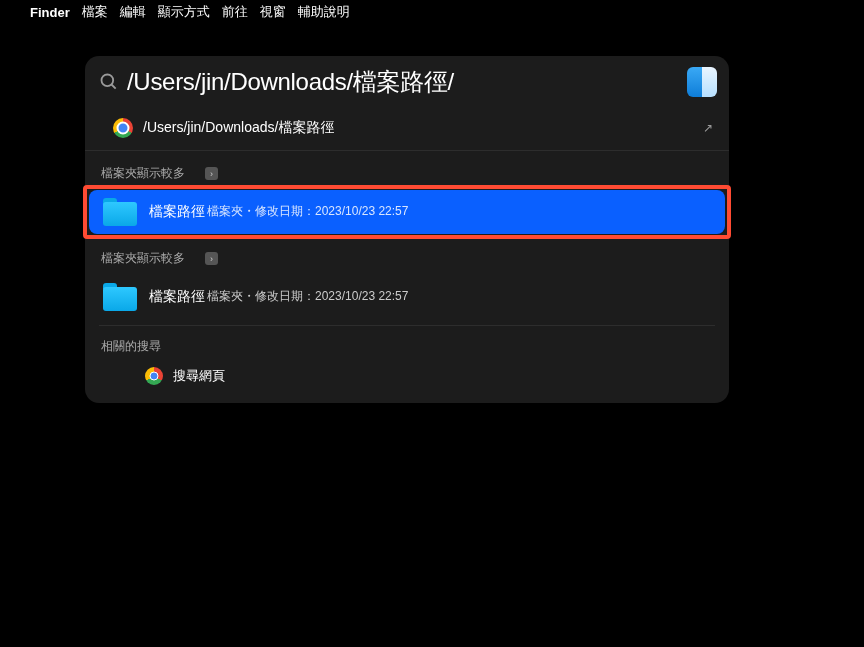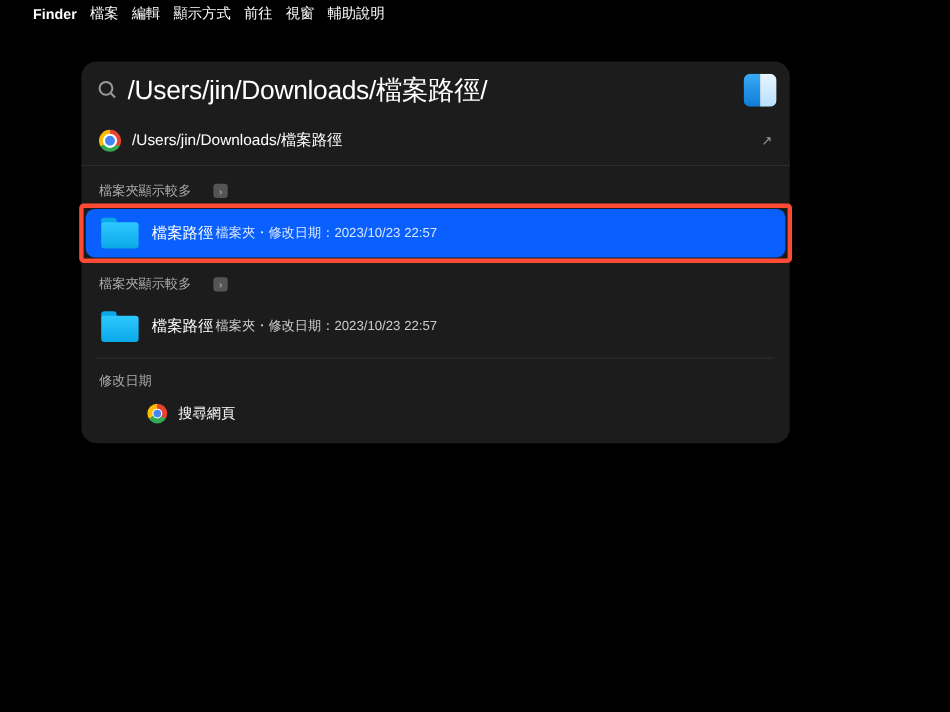--- a/index.html
+++ b/index.html
@@ -28,21 +28,21 @@
     }
     .menubar .app-name {
       font-weight: 600;
     }
     .menubar-item {
       cursor: default;
     }
     .spotlight-panel {
       position: absolute;
       top: 56px;
-      left: 74px;
+      left: 85px;
       width: 644px;
       background: rgba(30,30,30,0.95);
       border-radius: 14px;
       box-shadow: 0 20px 60px rgba(0,0,0,0.6);
       padding-bottom: 12px;
     }
     .search-row {
       display: flex;
       align-items: center;
       padding: 10px 12px 10px 14px;
@@ -85,21 +85,21 @@
     }
     .finder-face .right-half {
       position: absolute;
       right: 0; top: 0; bottom: 0;
       width: 50%;
       background: linear-gradient(#e9f5ff, #b7e0ff);
     }
     .top-hit {
       display: flex;
       align-items: center;
-      padding: 10px 16px 12px 16px;
+      padding: 10px 16px 12px 28px;
       border-bottom: 1px solid rgba(255,255,255,0.08);
     }
     .chrome-icon {
       width: 20px;
       height: 20px;
       border-radius: 50%;
       background: conic-gradient(#ea4335 0 120deg, #34a853 120deg 240deg, #fbbc05 240deg 360deg);
       position: relative;
       margin-right: 10px;
       flex-shrink: 0;
@@ -330,21 +330,21 @@
     </div>
     <div class="result-text">
       <div class="result-title">檔案路徑</div>
       <div class="result-sub">檔案夾・修改日期：2023/10/23 22:57</div>
     </div>
   </div>
 
   <div class="divider"></div>
 
   <div class="section-header" style="padding-top:6px">
-    <span>修改日期</span>
+    <span>相關的搜尋</span>
   </div>
 
   <div class="related-item">
     <div class="chrome-small"></div>
     <span>搜尋網頁</span>
   </div>
 
 
 </div>
 

